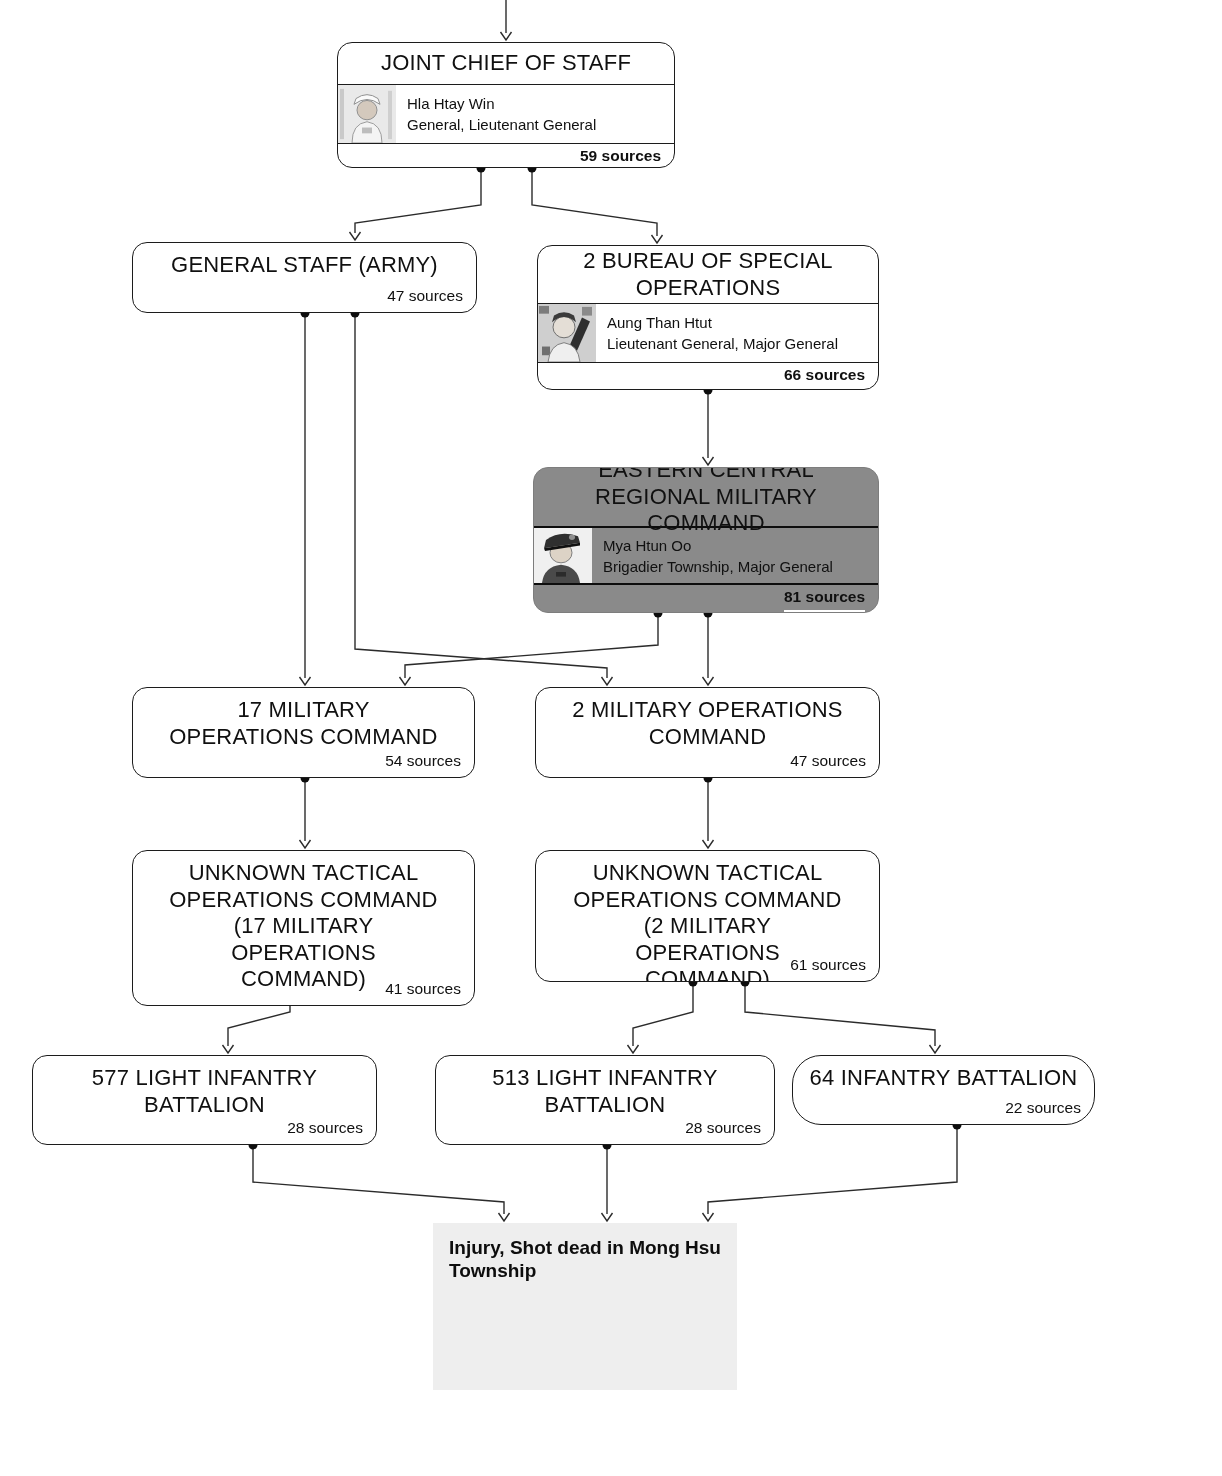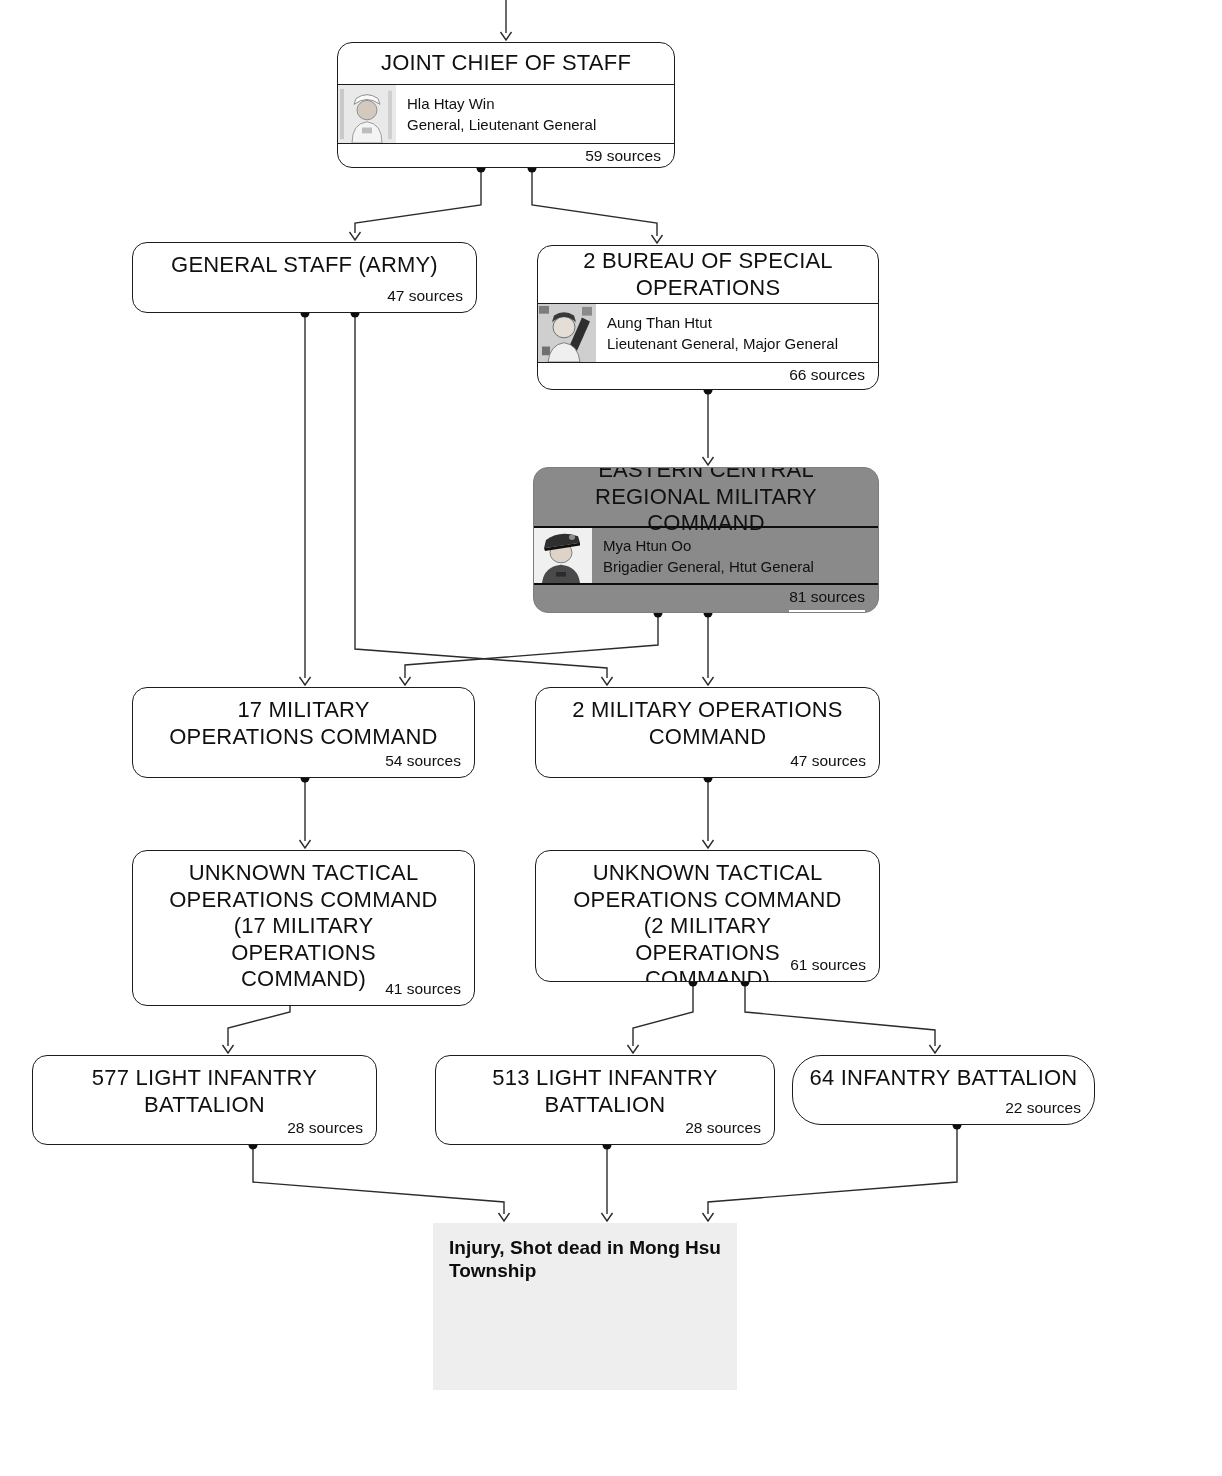--- a/index.html
+++ b/index.html
@@ -24,21 +24,21 @@
     position:absolute;right:13px;bottom:7px;font-size:15.5px;font-weight:500;color:#101010;
   }
   .person-row{
     border-top:1.4px solid #1c1c1c;border-bottom:1.4px solid #1c1c1c;
     display:flex;align-items:center;box-sizing:border-box;background:#fff;
   }
   .photo{width:58px;align-self:stretch;flex:none;display:block;}
   .photo svg{display:block;width:100%;height:100%;}
   .person-text{padding-left:11px;font-size:15px;line-height:1.4;color:#101010;}
   .sources-row{
-    text-align:right;padding:3px 13px 0 0;font-size:15.5px;font-weight:400;color:#101010;
+    text-align:right;padding:3px 13px 0 0;font-size:15.5px;font-weight:700;color:#101010;
   }
 
   
   .node.hl{background:#8a8a8a;border-color:#7d7d7d;}
   .node.hl .person-row{background:#8a8a8a;border-top:2px solid #0d0d0d;border-bottom:2px solid #0d0d0d;}
   .node.hl .sources-row span{border-bottom:3.5px solid #ffffff;padding-bottom:5px;}
 
   .event-box{
     position:absolute;background:#eeeeee;box-sizing:border-box;
     padding:14px 16px;font-size:19px;font-weight:700;line-height:1.2;color:#0d0d0d;
@@ -220,21 +220,21 @@
           <path d="M8 60 Q10 42 27 40 Q44 42 46 60 Z" fill="#4a4a4a"></path>
           <circle cx="27" cy="27" r="11" fill="#ddd3c6" stroke="#7a7a7a"></circle>
           <path d="M10 22 L46 16 L44 9 Q26 2 12 13 Z" fill="#2f2f2f"></path>
           <path d="M10 22 L46 16 L46 19 L11 25 Z" fill="#101010"></path>
           <circle cx="38" cy="10" r="3" fill="#8f8f8f"></circle>
           <rect x="22" y="48" width="10" height="5" fill="#2b2b2b"></rect>
         </svg>
       </span>
       <div class="person-text">
         <div>Mya Htun Oo</div>
-        <div>Brigadier General, Htut General</div>
+        <div>Brigadier Township, Major General</div>
       </div>
     </div>
     <div class="sources-row">
       <span>81 sources</span>
     </div>
   </div>
 
   <div class="node" style="left:132px;top:687px;width:343px;height:91px;">
     <div class="title">17 MILITARY OPERATIONS COMMAND</div>
     <div class="sources-abs">54 sources</div>

